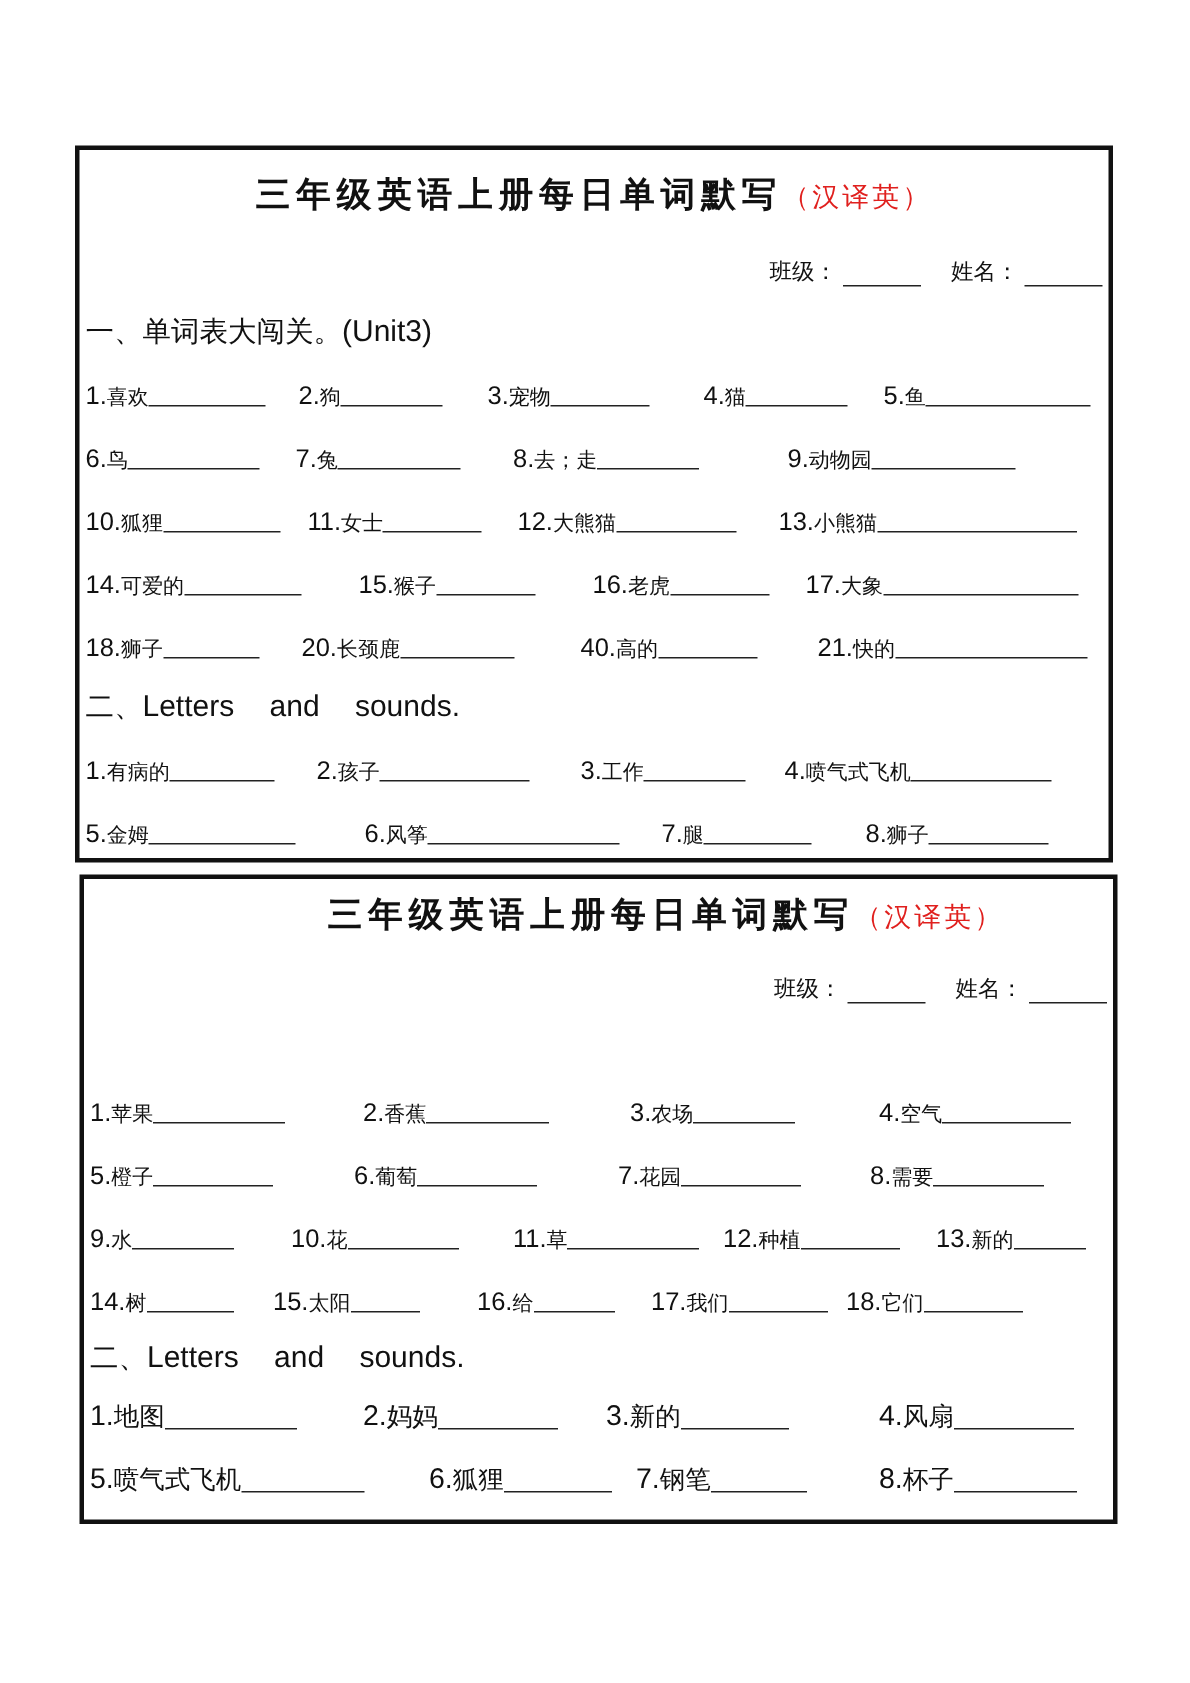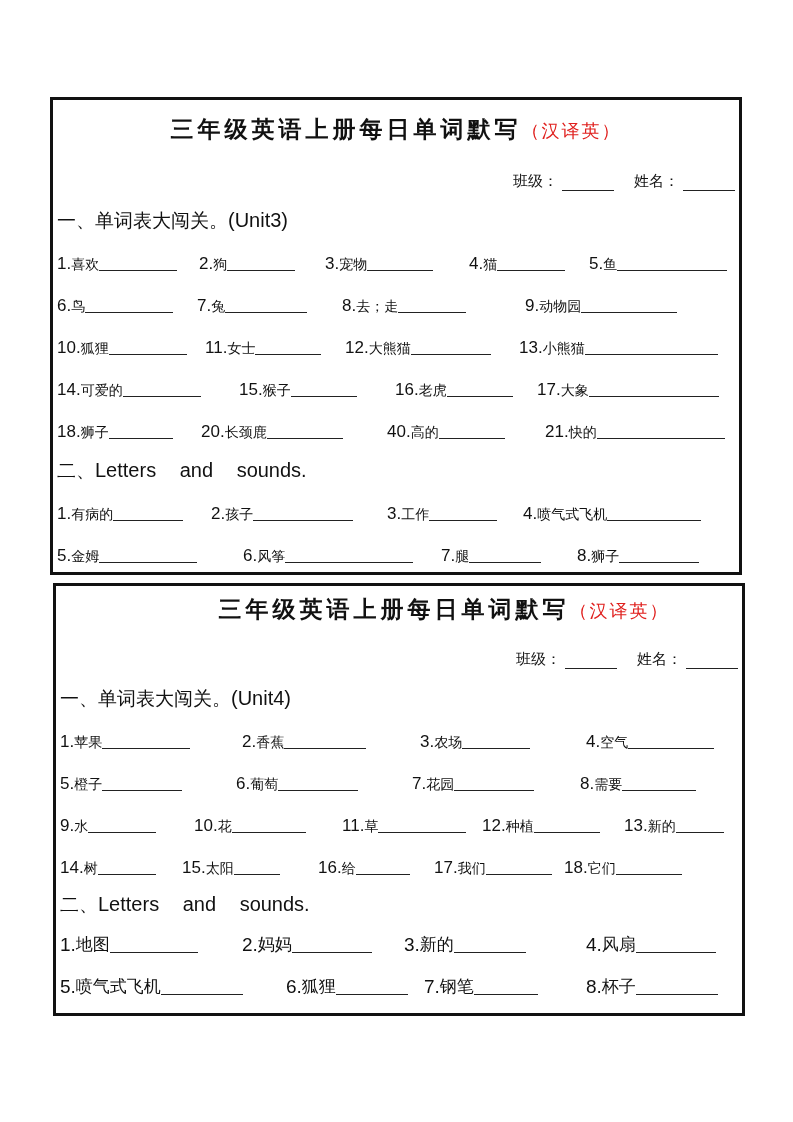--- a/index.html
+++ b/index.html
@@ -203,23 +203,20 @@
     </div>
   </div>
 
 <div class="box" id="box2">
   <div class="title" style="top:8px; padding-left:90px;">
     <span>三年级英语上册每日单词默写</span><span class="red">（汉译英）</span>
   </div>
   <div class="meta" style="top:64px;">
     <span>班级：</span><span class="blank"></span><span>姓名：</span><span class="blank last"></span>
   </div>
-  <div class="section" style="top:100px;">
-    <span>一、单词表大闯关。</span><span class="en">(Unit4)</span>
-  </div>
   <div class="section s2" style="top:306px;">
     <span>二、</span><span class="en">Letters and sounds.</span>
   </div>
 <div class="row" style="top: 142px;">
       <div class="item" style="left: 0px;">
         <span class="num">1.</span>
         <span class="zh">苹果</span>
         <span class="line" style="width: 88px;"></span>
       </div>
       <div class="item" style="left: 182px;">

